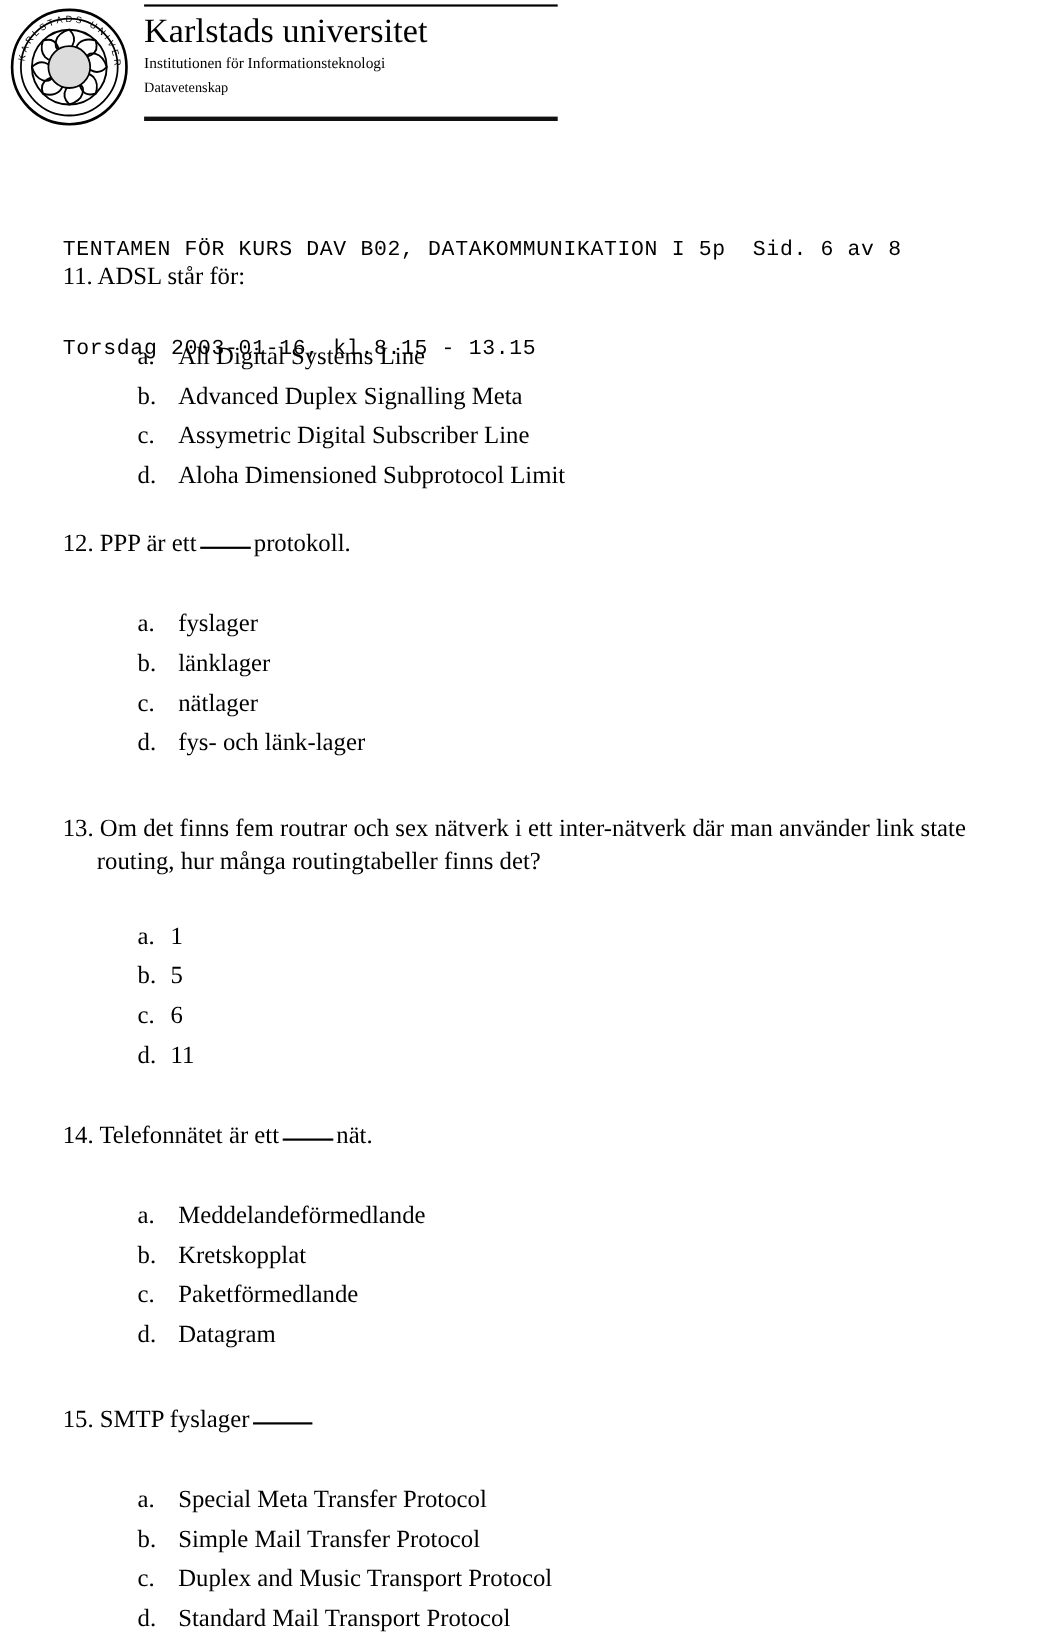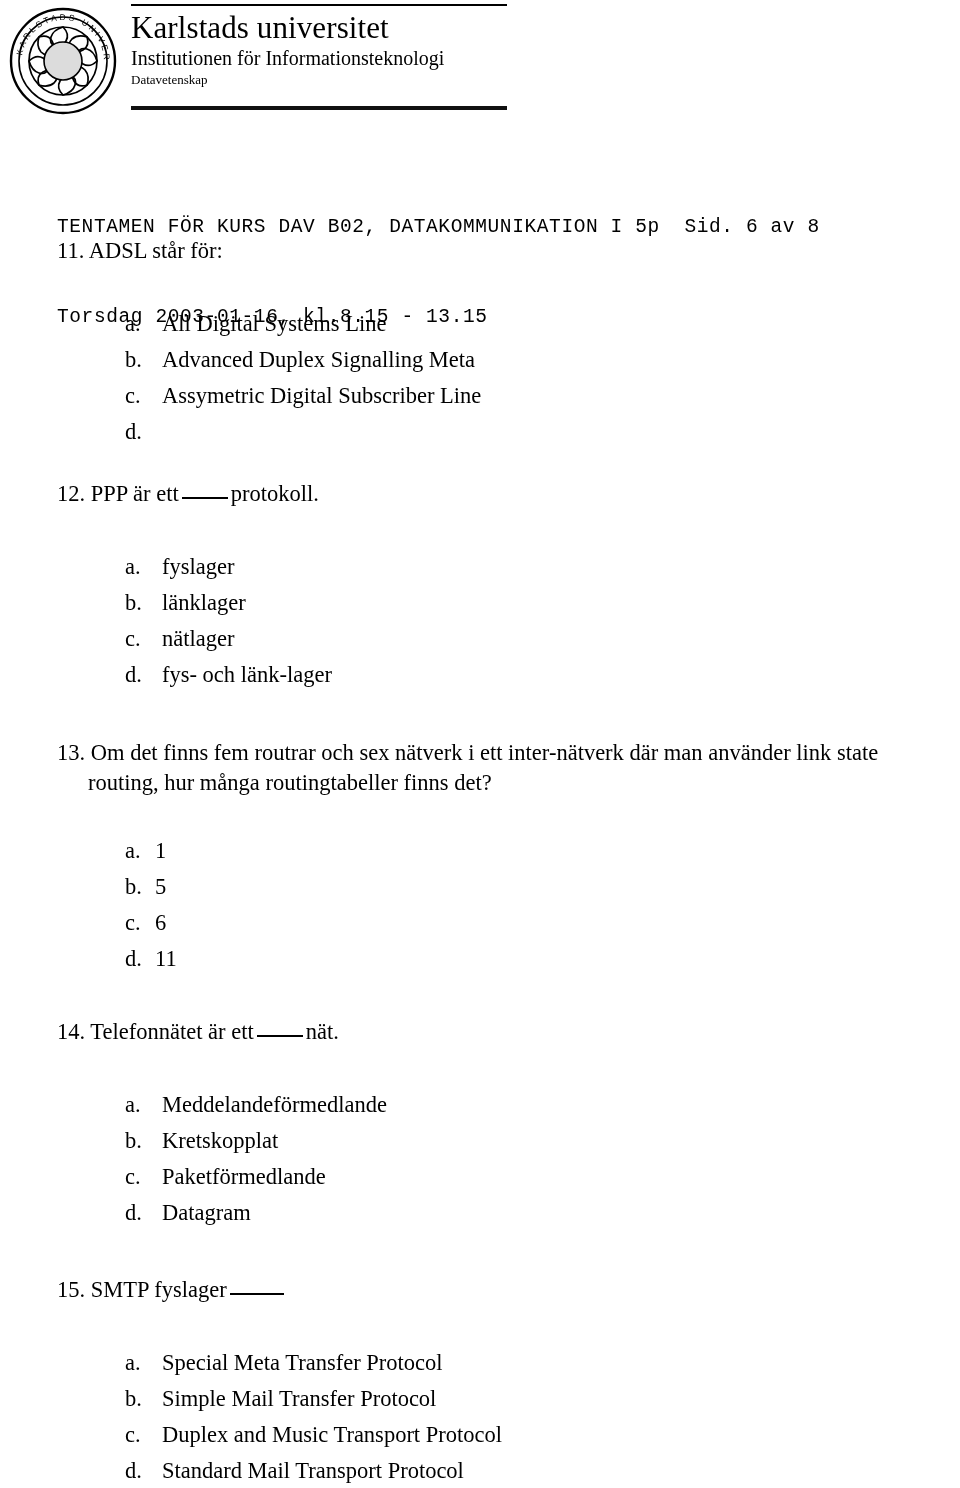--- a/index.html
+++ b/index.html
@@ -59,21 +59,21 @@
   .lh-title {
     font-family: "Liberation Serif", "DejaVu Serif", serif;
     font-size: 31px;
     line-height: 36px;
     letter-spacing: 0.1px;
     margin-top: 4px;
     white-space: nowrap;
   }
   .lh-dept {
     font-family: "Liberation Serif", "DejaVu Serif", serif;
-    font-size: 20px;
+    font-size: 14px;
     line-height: 25px;
     white-space: nowrap;
   }
   .lh-sub {
     font-family: "Liberation Serif", "DejaVu Serif", serif;
     font-size: 13px;
     line-height: 17px;
     white-space: nowrap;
   }
 
@@ -218,20 +218,21 @@
     <li>
         <span class="lbl">b.</span>
         <span>Advanced Duplex Signalling Meta</span>
       </li>
     <li>
         <span class="lbl">c.</span>
         <span>Assymetric Digital Subscriber Line</span>
       </li>
     <li>
         <span class="lbl">d.</span>
+        <span>Aloha Dimensioned Subprotocol Limit</span>
       </li>
   </ul>
 </div>
 
 <div class="qblock" id="q12">
   <div class="qtext"><span class="qnum">12.</span>
     <span>PPP är ett</span><span class="blank w4"></span><span>protokoll.</span></div>
   <ul class="choices">
     <li>
         <span class="lbl">a.</span>

